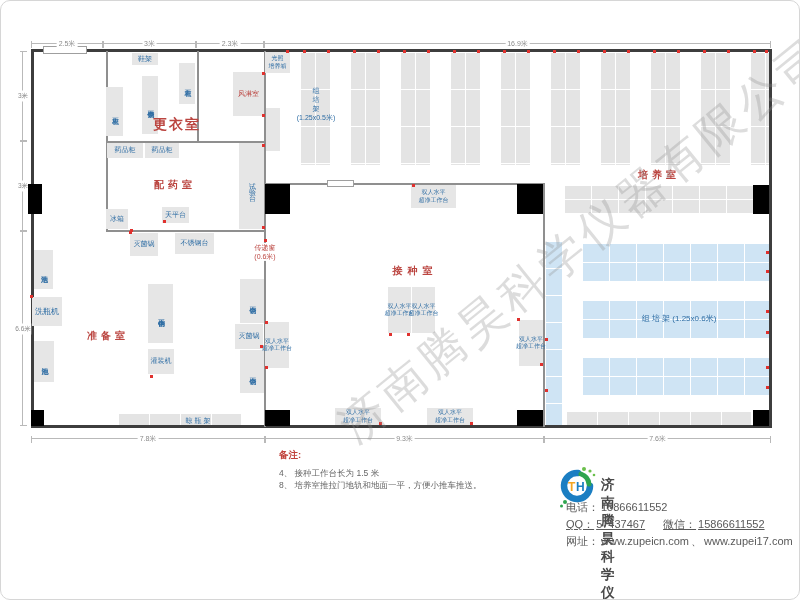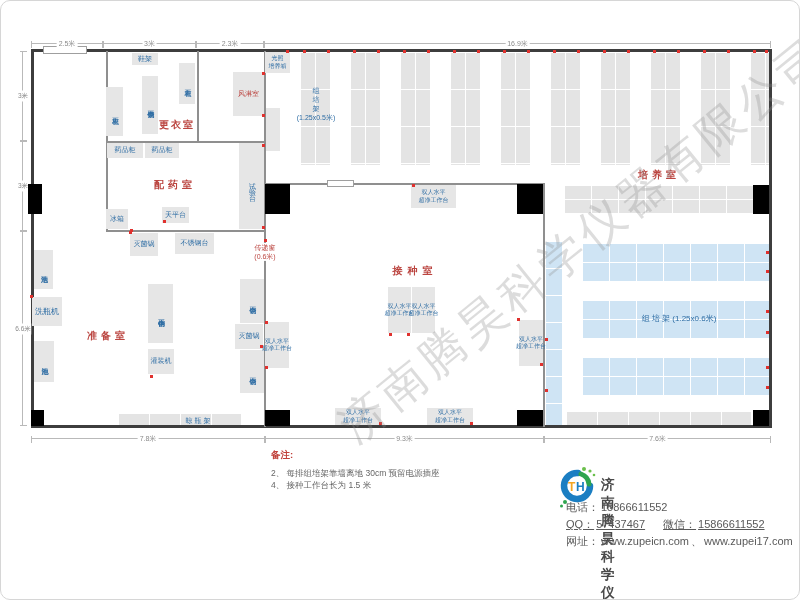--- a/index.html
+++ b/index.html
@@ -21,21 +21,21 @@
   .dim-h::before{left:0;} .dim-h::after{right:0;}
   .dim-v{position:absolute;border-left:1px solid #b9b9b9;width:0;}
   .dim-v::before,.dim-v::after{content:"";position:absolute;left:-3.5px;width:7px;height:1px;background:#b9b9b9;}
   .dim-v::before{top:0;} .dim-v::after{bottom:0;}
   .dim-label{position:absolute;left:50%;top:0;transform:translate(-50%,-50%);background:#fff;
              padding:0 2px;font-size:7px;color:#8a8a8a;white-space:nowrap;}
   .dim-label-v{position:absolute;top:50%;left:0;transform:translate(-50%,-50%);background:#fff;
              padding:1px 0;font-size:6.5px;color:#8a8a8a;white-space:nowrap;}
   .watermark{position:absolute;left:345px;top:400px;transform:rotate(-39deg);transform-origin:0 50%;
              font-size:46px;letter-spacing:5px;color:#8f8f8f;opacity:.30;white-space:nowrap;pointer-events:none;z-index:6;}
-  .notes{position:absolute;left:270px;top:448px;z-index:7;}
+  .notes{position:absolute;left:278px;top:448px;z-index:7;}
   .notes-heading{color:#c0403a;font-weight:bold;font-size:9.5px;margin-bottom:5px;}
   .note-item{font-size:8.5px;color:#666;line-height:12.3px;white-space:nowrap;}
   .footer{position:absolute;left:0;top:0;z-index:7;}
   .footer-logo{position:absolute;left:556px;top:464px;}
   .footer-company{position:absolute;left:600px;top:475px;font-size:13.5px;font-weight:bold;color:#4a4a4a;letter-spacing:.5px;}
   .contact{position:absolute;font-size:11px;color:#595959;white-space:nowrap;}
   .c1{left:565px;top:499px;} .c2{left:565px;top:516px;text-decoration:underline;} .c3{left:565px;top:533px;}
   .contact span{margin-right:2px;}
   .sp{display:inline-block;width:14px;}
 </style>
@@ -210,21 +210,21 @@
       <div class="dot" style="left: 516px; top: 317px;"></div>
       <div class="dot" style="left: 539px; top: 362px;"></div>
       <div class="dot" style="left: 765px; top: 250px;"></div>
       <div class="dot" style="left: 765px; top: 269px;"></div>
       <div class="dot" style="left: 765px; top: 309px;"></div>
       <div class="dot" style="left: 765px; top: 330px;"></div>
       <div class="dot" style="left: 765px; top: 365px;"></div>
       <div class="dot" style="left: 765px; top: 385px;"></div>
       <div class="dot" style="left: 544px; top: 337px;"></div>
       <div class="dot" style="left: 544px; top: 388px;"></div>
-      <div class="room" style="left: 176px; top: 124px; font-size: 10px; letter-spacing: 2px;">更衣室</div>
+      <div class="room" style="left: 176px; top: 124px; font-size: 14px; letter-spacing: 2px;">更衣室</div>
       <div class="room" style="left: 174px; top: 184px; font-size: 10px; letter-spacing: 4px;">配药室</div>
       <div class="room" style="left: 107px; top: 335px; font-size: 10px; letter-spacing: 4px;">准备室</div>
       <div class="room" style="left: 414px; top: 270px; font-size: 10px; letter-spacing: 5px;">接种室</div>
       <div class="room" style="left: 658px; top: 174px; font-size: 10px; letter-spacing: 4px;">培养室</div>
       <div class="ptext" style="left: 264px; top: 251px; font-size: 7px; color: rgb(187, 69, 64); background: rgb(255, 255, 255); white-space: pre-line;">传递窗
 (0.6米)</div>
       <div class="ptext" style="left: 315px; top: 103px; font-size: 7px; color: rgb(46, 109, 164); white-space: pre-line;">组
 培
 架
 (1.25x0.5米)</div>
@@ -260,22 +260,22 @@
       <div class="dim-v" style="left: 21px; top: 230px; height: 195px;">
         <span class="dim-label-v">6.6米</span>
       </div>
     </div>
 
   <div class="watermark">济南腾昊科学仪器有限公司</div>
 
   <div class="notes">
     <div class="notes-heading">备注:</div>
     <div id="notes-list">
-        <div class="note-item">2、 每排组培架靠墙离地 30cm 预留电源插座</div>
         <div class="note-item">4、 接种工作台长为 1.5 米</div>
+        <div class="note-item">8、 培养室推拉门地轨和地面一平，方便小推车推送。</div>
       </div>
   </div>
 
   <div class="footer">
     <div class="footer-logo">
       <svg width="40" height="44" viewBox="0 0 40 44">
         <path d="M21 8 A13 13 0 1 0 33 21" fill="none" stroke="#1b7ec2" stroke-width="6.5" stroke-linecap="round"></path>
         <path d="M24 9 A12 12 0 0 1 32 19" fill="none" stroke="#2ea44f" stroke-width="5" stroke-linecap="round"></path>
         <circle cx="27" cy="4" r="2" fill="#6abf4b"></circle>
         <circle cx="33" cy="6" r="1.6" fill="#6abf4b"></circle>

